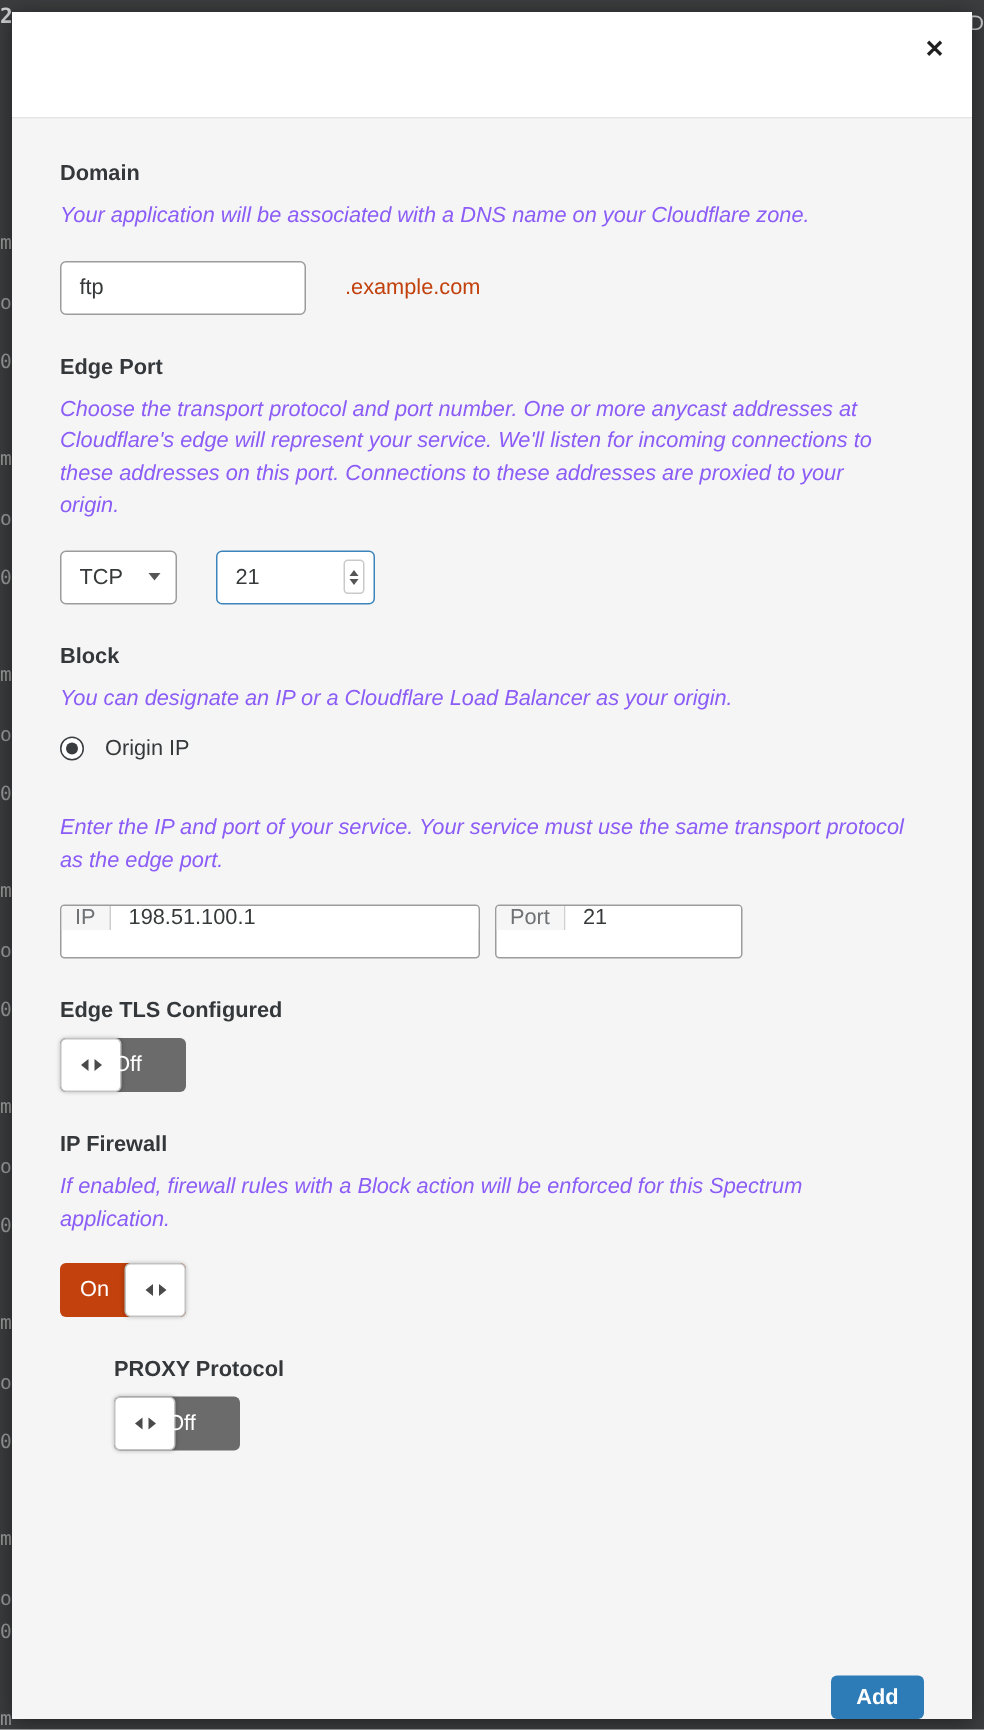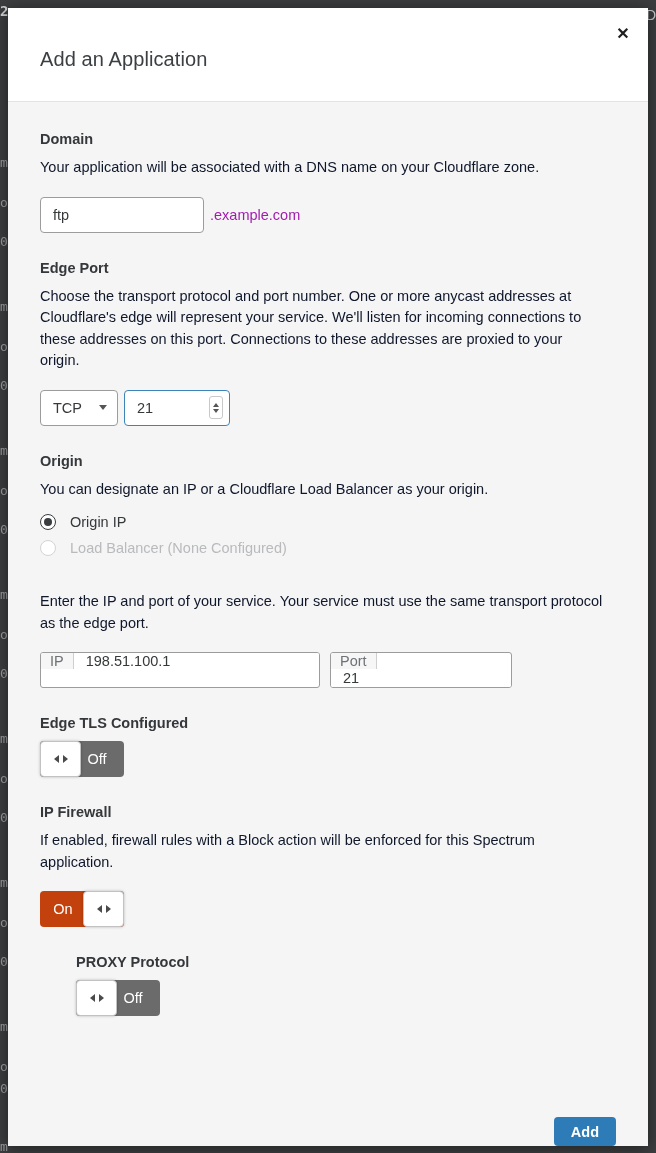--- a/index.html
+++ b/index.html
@@ -67,41 +67,42 @@
 
   .section { margin-bottom: 27px; }
   .field-label {
     font-size: 14.5px;
     font-weight: bold;
     color: #35383b;
     margin: 0 0 10px 0;
   }
   .desc {
     font-size: 14.5px;
-    color: #0f172a;
+    color: #8b5cf6;
     line-height: 21.5px;
     margin: 0 0 18px 0;
     max-width: 578px;
-  }
-
-  
-  .row { display: flex; align-items: center; gap: 6px; }
+    font-style: italic;
+  }
+
+  
+  .row { display: flex; align-items: center; gap: 26px; }
   .text-input {
     height: 36px;
     border: 1px solid #9c9c9c;
     border-radius: 4px;
     background: #fff;
     font-size: 14.5px;
     color: #36393a;
     padding: 0 12px;
     font-family: "Liberation Sans", sans-serif;
     outline: none;
   }
   .domain-input { width: 164px; }
-  .suffix { font-size: 14.5px; color: #a21caf; }
+  .suffix { font-size: 14.5px; color: #c2410c; }
 
   .select-box {
     width: 78px; height: 36px;
     border: 1px solid #9c9c9c;
     border-radius: 4px;
     background: #fff;
     display: flex; align-items: center; justify-content: space-between;
     padding: 0 10px 0 12px;
     font-size: 14.5px; color: #36393a;
     cursor: pointer;
@@ -165,21 +166,21 @@
   .group-row { display: flex; gap: 10px; margin-top: 18px; }
   .input-group {
     display: flex; align-items: flex-start;
     height: 36px;
     border: 1px solid #9c9c9c;
     border-radius: 3px;
     background: #fff;
     overflow: hidden;
   }
   .input-group.ip-group { width: 280px; }
-  .input-group.port-group { width: 182px; flex-direction: column; }
+  .input-group.port-group { width: 165px; }
   .input-prefix {
     display: flex; align-items: center;
     padding: 0 9px;
     background: #f6f6f6;
     border-right: 1px solid #cfcfcf;
     color: #6f7275;
     font-size: 14.5px;
     flex: 0 0 auto;
   }
   .input-group input {
@@ -197,21 +198,21 @@
     border-radius: 4px;
     cursor: pointer;
   }
   .toggle .state-label {
     position: absolute; top: 0; bottom: 0;
     width: 46px;
     display: flex; align-items: center; justify-content: center;
     color: #fff; font-size: 14.5px;
   }
   .toggle.off { background: #6b6b6b; }
-  .toggle.off .state-label { right: 4px; }
+  .toggle.off .state-label { right: 16px; }
   .toggle.off .knob { left: 0; }
   .toggle.on { background: #c2410c; }
   .toggle.on .state-label { left: 0; }
   .toggle.on .knob { right: 0; }
   .knob {
     position: absolute; top: 0;
     width: 41px; height: 36px;
     background: #fff;
     border: 1px solid #c2c2c2;
     border-radius: 4px;
@@ -263,21 +264,20 @@
     <span class="bg-fragment" style="top: 1020px;">m</span>
     <span class="bg-fragment" style="top: 1060px;">or</span>
     <span class="bg-fragment" style="top: 1082px;">0</span>
     <span class="bg-fragment" style="top: 1140px;">m</span>
     <span class="bg-fragment right" style="top: 8px;">D</span>
   </div>
 
 <div class="modal">
 
   <div class="modal-header">
-    <h1 class="modal-title">Add an Application</h1>
     <button class="close-btn">✕</button>
   </div>
 
   <div class="modal-body">
 
     <div class="section">
       <p class="field-label">Domain</p>
       <p class="desc">Your application will be associated with a DNS name on your Cloudflare zone.</p>
       <div class="row">
         <input class="text-input domain-input" type="text" value="ftp" style="">
@@ -297,31 +297,27 @@
           <input type="text" value="21" style="">
           <span class="stepper">
             <span class="step-up"></span>
             <span class="step-down"></span>
           </span>
         </div>
       </div>
     </div>
 
     <div class="section">
-      <p class="field-label">Origin</p>
+      <p class="field-label">Block</p>
       <p class="desc" style="margin-bottom:9px;">You can designate an IP or a Cloudflare Load Balancer as your origin.</p>
 
       <div class="radios">
         <div class="radio-row">
           <span class="radio-circle checked"></span>
           <span class="radio-label">Origin IP</span>
-        </div>
-        <div class="radio-row">
-          <span class="radio-circle disabled"></span>
-          <span class="radio-label disabled">Load Balancer (None Configured)</span>
         </div>
       </div>
 
       <p class="desc" style="margin-bottom:0;">Enter the IP and port of your service. Your service must use the same transport protocol as the edge port.</p>
 
       <div class="group-row">
         <div class="input-group ip-group">
           <span class="input-prefix">IP</span>
           <input type="text" value="198.51.100.1" style="">
         </div>

